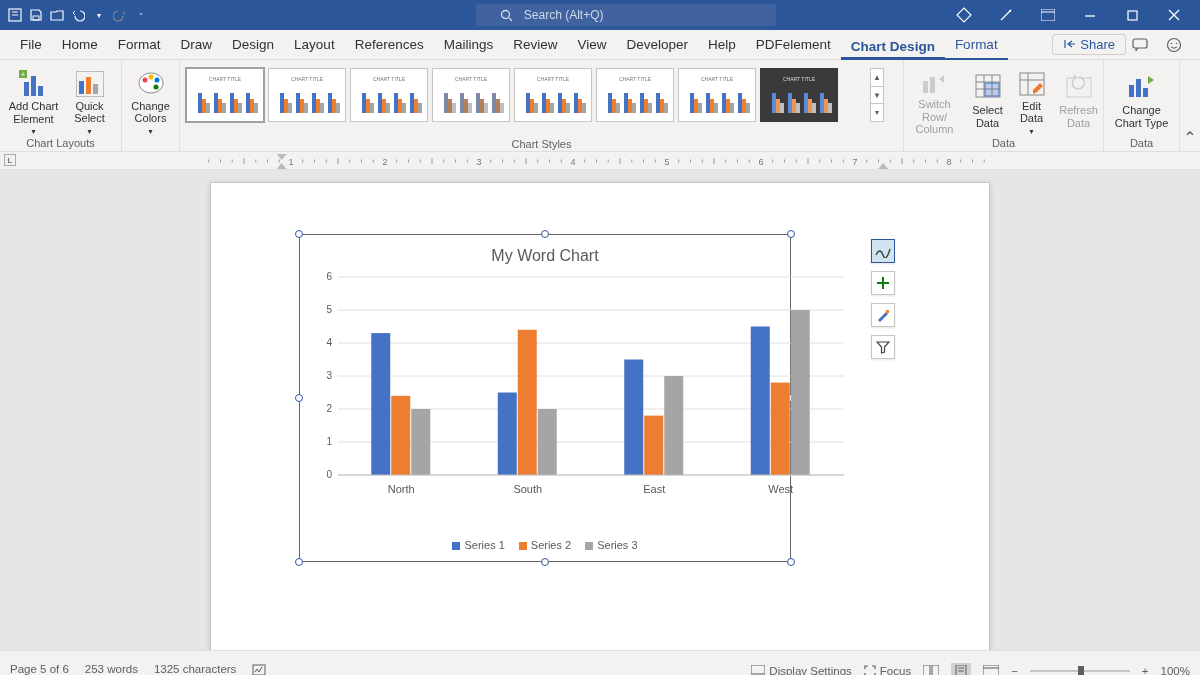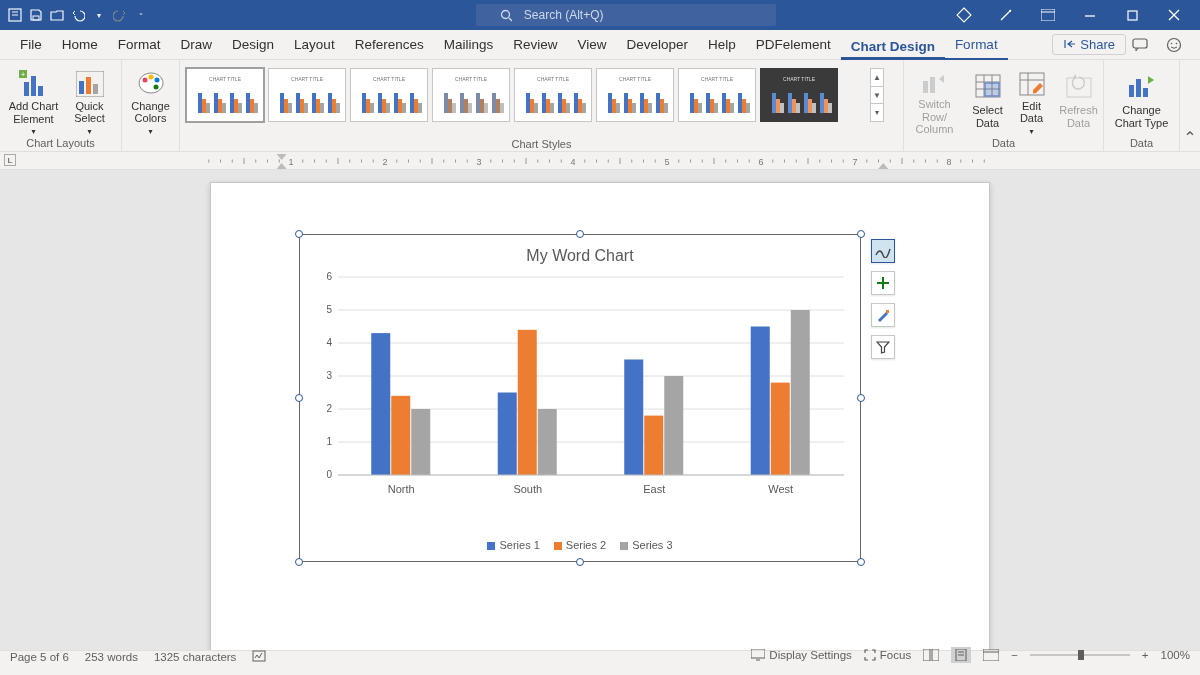--- a/index.html
+++ b/index.html
@@ -31,32 +31,32 @@
 .style-thumb.dark { background:#3a3a3a; border-color:#3a3a3a; }
 .gallery-ctl { width:14px; height:54px; display:flex; flex-direction:column; border:1px solid #c8c6c4; background:#fff; margin-top:2px; }
 .gallery-ctl div { flex:1; display:flex; align-items:center; justify-content:center; border-bottom:1px solid #c8c6c4; font-size:8px; color:#605e5c; }
 .gallery-ctl div:last-child { border-bottom:none; }
 .collapse { width:20px; align-self:flex-end; text-align:center; color:#605e5c; padding-bottom:4px; }
 .ruler-area { height:18px; background:#f3f2f1; border-bottom:1px solid #e1dfdd; position:relative; font-size:9px; color:#777; }
 .ruler-l { position:absolute; left:4px; top:2px; width:12px; height:12px; border:1px solid #aaa; display:flex; align-items:center; justify-content:center; font-size:8px; font-weight:bold; }
 .ruler-ticks { position:absolute; left:197px; right:214px; top:0; height:18px; }
 .canvas { height:486px; background:#e6e6e6; display:flex; justify-content:center; overflow:hidden; }
 .page { width:780px; height:1000px; margin-top:12px; background:#fff; border:1px solid #c8c6c4; box-shadow:0 2px 6px rgba(0,0,0,.15); position:relative; }
-.chart-box { position:absolute; left:88px; top:51px; width:562px; height:328px; border:1px solid #666; background:#fff; }
+.chart-box { position:absolute; left:88px; top:51px; width:492px; height:328px; border:1px solid #666; background:#fff; }
 .handle { position:absolute; width:8px; height:8px; border:1px solid #2b579a; background:#fff; border-radius:50%; }
 .h-nw{left:-5px;top:-5px}.h-ne{right:-5px;top:-5px}.h-sw{left:-5px;bottom:-5px}.h-se{right:-5px;bottom:-5px}
 .h-n{left:50%;top:-5px;margin-left:-4px}.h-s{left:50%;bottom:-5px;margin-left:-4px}.h-w{left:-5px;top:50%;margin-top:-4px}.h-e{right:-5px;top:50%;margin-top:-4px}
 .chart-side { position:absolute; left:660px; top:56px; display:flex; flex-direction:column; gap:8px; }
 .side-btn { width:24px; height:24px; border:1px solid #c8c6c4; background:#fff; display:flex; align-items:center; justify-content:center; box-shadow:0 1px 2px rgba(0,0,0,.1); }
 .side-btn.sel { background:#d0e3f1; border-color:#2b579a; }
 .chart-title { text-align:center; font-size:16px; color:#595959; padding-top:12px; }
 .plot { position:absolute; left:16px; top:36px; right:12px; height:232px; }
 .legend { position:absolute; bottom:10px; left:0; right:0; display:flex; justify-content:center; gap:14px; font-size:11px; color:#595959; }
 .legend .sw { display:inline-block; width:8px; height:8px; margin-right:4px; vertical-align:middle; }
-.status { position:fixed; bottom:0; left:0; right:0; height:20px; background:#f3f2f1; border-top:1px solid #e1dfdd; display:flex; align-items:flex-end; font-size:11.5px; color:#605e5c; padding:12px 10px; gap:16px; }
+.status { position:fixed; bottom:0; left:0; right:0; height:20px; background:#f3f2f1; border-top:1px solid #e1dfdd; display:flex; align-items:flex-start; font-size:11.5px; color:#605e5c; padding:12px 10px; gap:16px; }
 .status .right { margin-left:auto; display:flex; align-items:center; gap:12px; }
 .zoom-slider { width:100px; height:2px; background:#c8c6c4; position:relative; }
 .zoom-slider .knob { position:absolute; left:48px; top:-4px; width:6px; height:10px; background:#605e5c; }
 svg { display:block; }
 .mini-bars rect { }
 </style>
 </head>
 <body>
 
 <div class="header">

